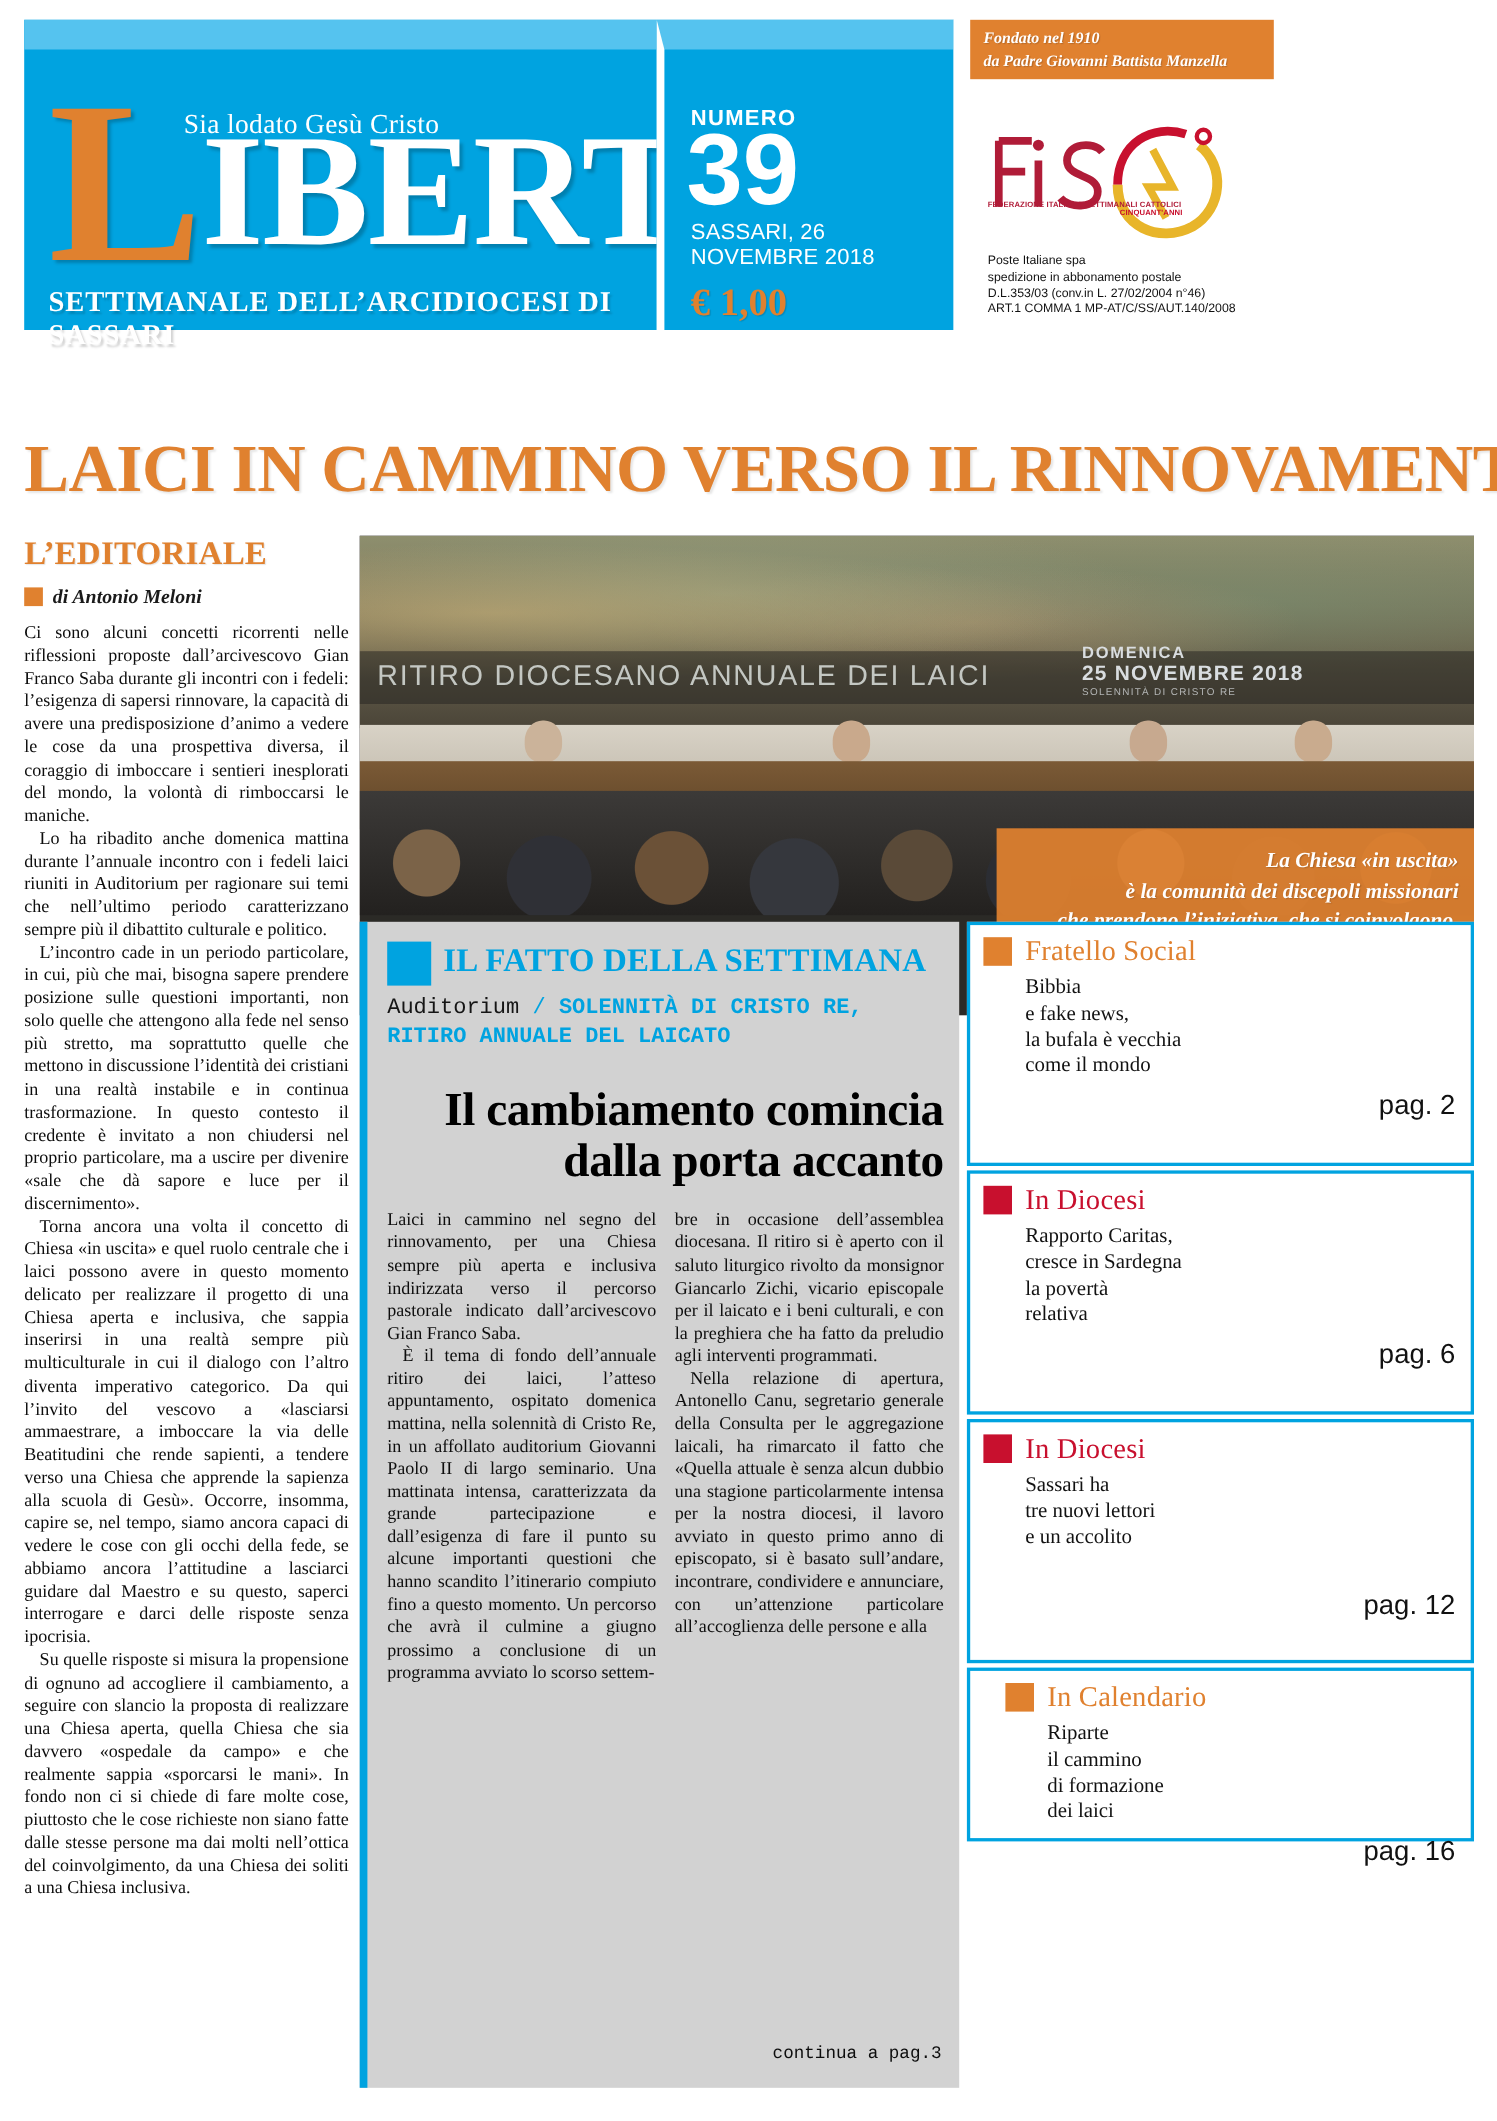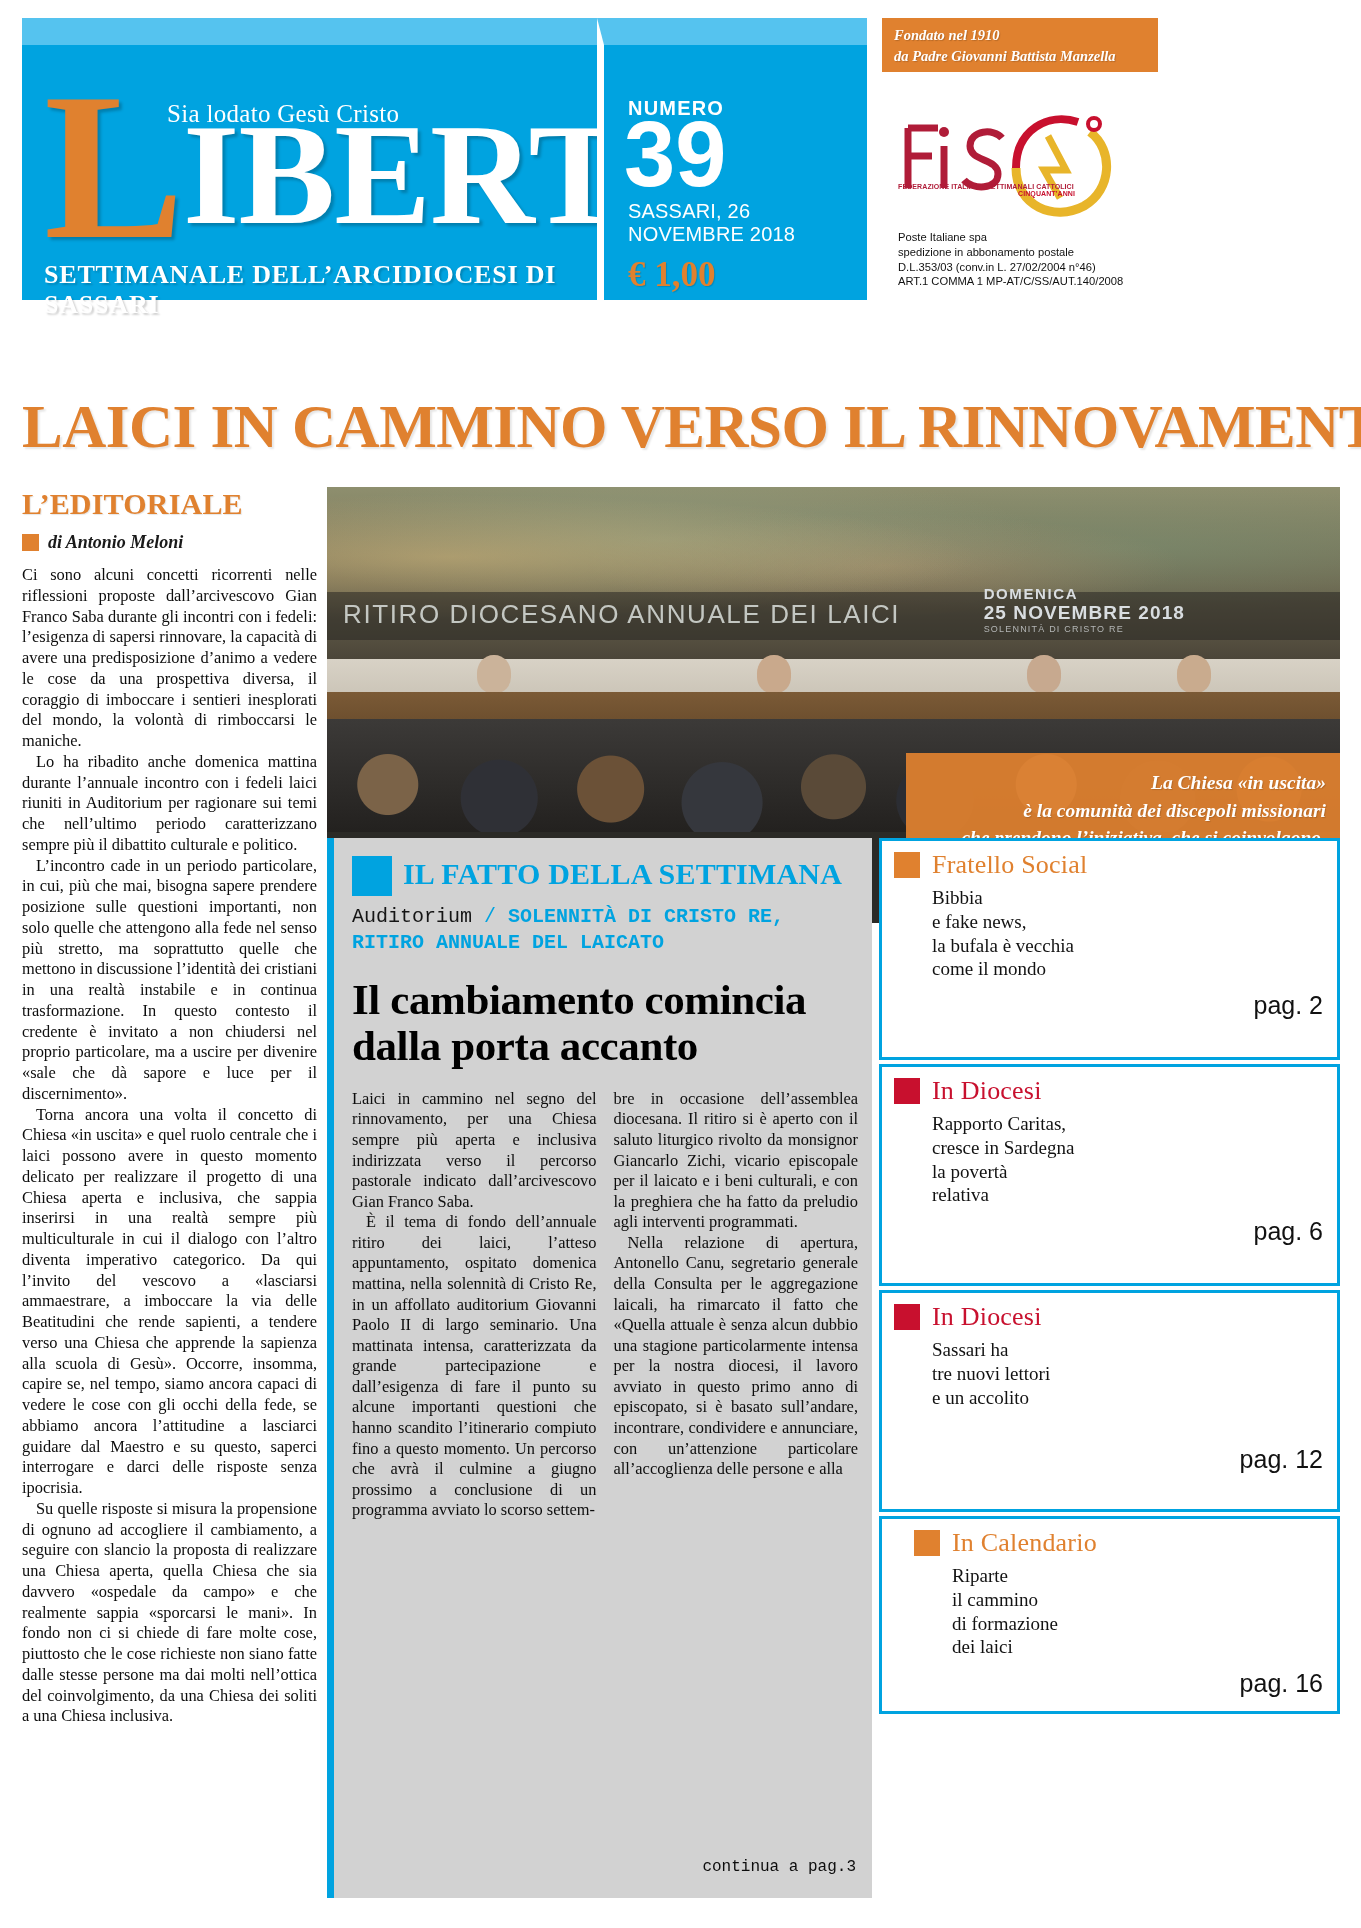--- a/index.html
+++ b/index.html
@@ -258,24 +258,25 @@
     padding-top: 3px;
   }
   .fatto-kicker {
     margin-top: 8px;
     font-family:Liberation Mono, monospace;
     font-size:20px; line-height:1.32; color:#151515;
   }
   .fatto-kicker .sep { color:#00a3e0; }
   .fatto-kicker .hl { color:#00a3e0; font-weight:bold; }
   .fatto-title {
-    margin-top: 20px;
+    margin-top: 30px;
     font-family:"Liberation Serif", serif;
     font-weight:bold; font-size:43px; line-height:1.07; color:#000;
     letter-spacing:-.4px;
+    text-align:right;
   }
   .fatto-cols {
     margin-top: 20px;
     display:flex; gap:17px;
   }
   .fatto-cols .col { width: 245px; }
   .fatto-cols p {
     font-family:"Liberation Serif", serif;
     font-size:16.4px; line-height:1.255; text-align:justify;
     text-indent: 14px; color:#0d0d0d; hyphens:auto;
@@ -486,21 +487,21 @@
       <div class="side-head">
         <span class="sq" style="background:#c8102e;"></span>
         <span class="lbl" style="color:#c8102e;">In Diocesi</span>
       </div>
       <div class="side-lines" style="white-space:pre-line;">Sassari ha
 tre nuovi lettori
 e un accolito</div>
       <div class="side-pag" style="margin-top:36px;">pag. 12</div>
     </div>
 
-    <div class="side-card" style="height:198px;padding-left:32px;">
+    <div class="side-card" style="height:158px;padding-left:32px;">
       <div class="side-head">
         <span class="sq" style="background:#e0812f;"></span>
         <span class="lbl" style="color:#e0812f;">In Calendario</span>
       </div>
       <div class="side-lines" style="white-space:pre-line;">Riparte
 il cammino
 di formazione
 dei laici</div>
       <div class="side-pag">pag. 16</div>
     </div>

